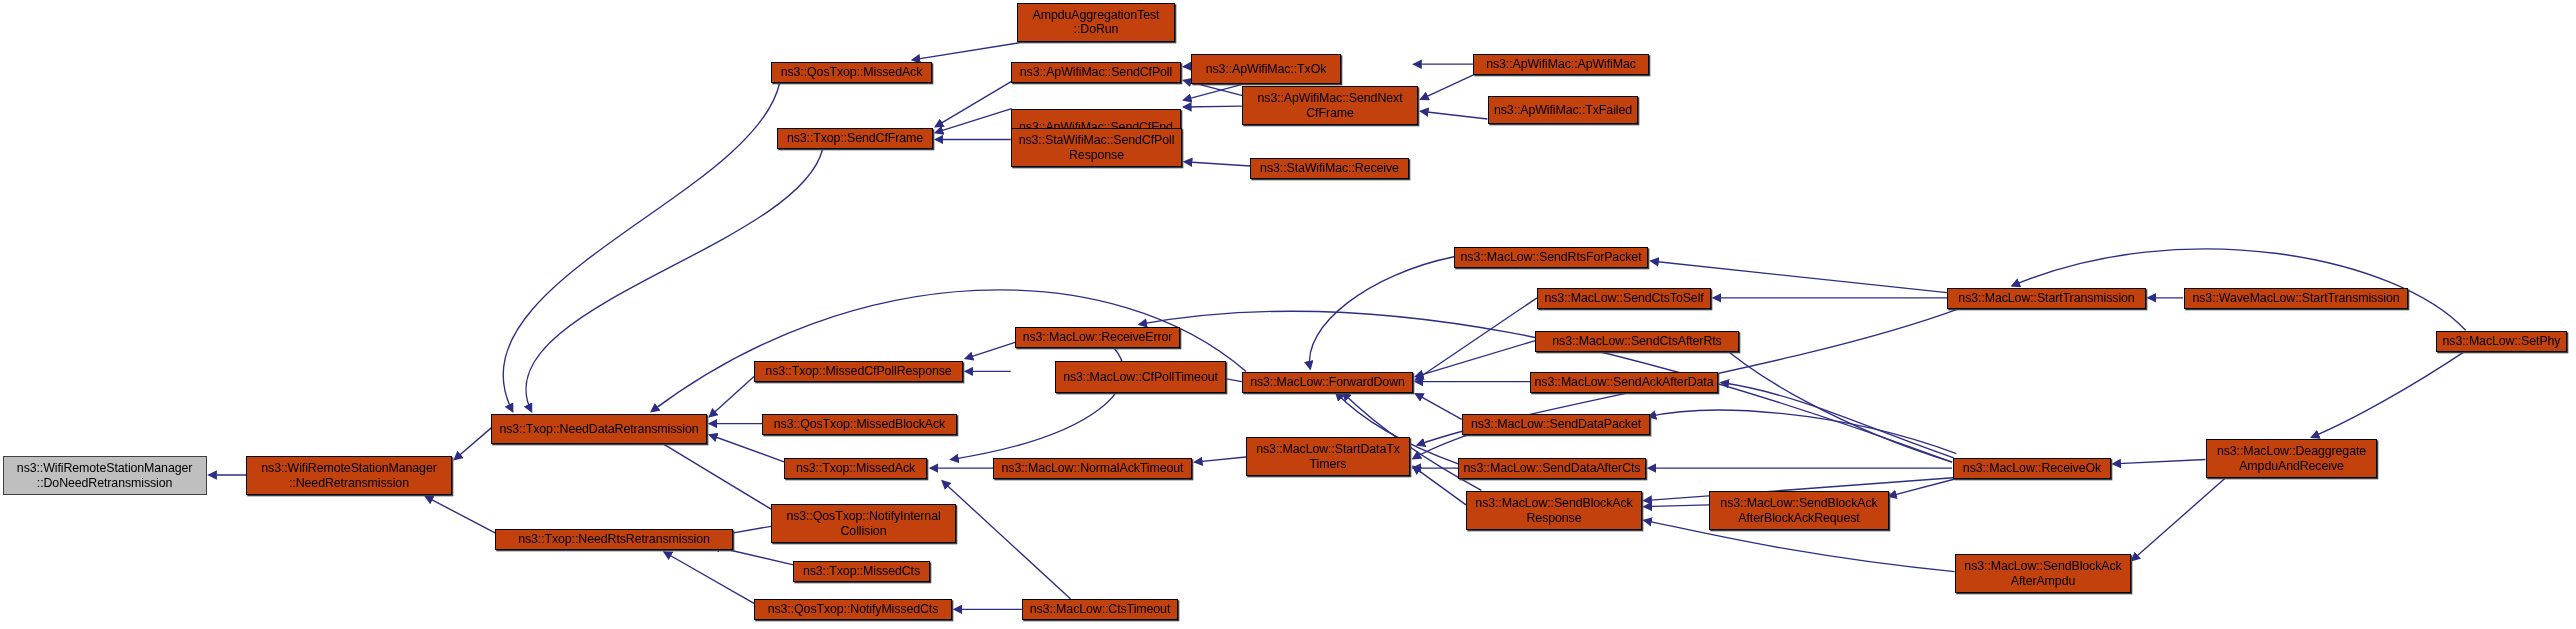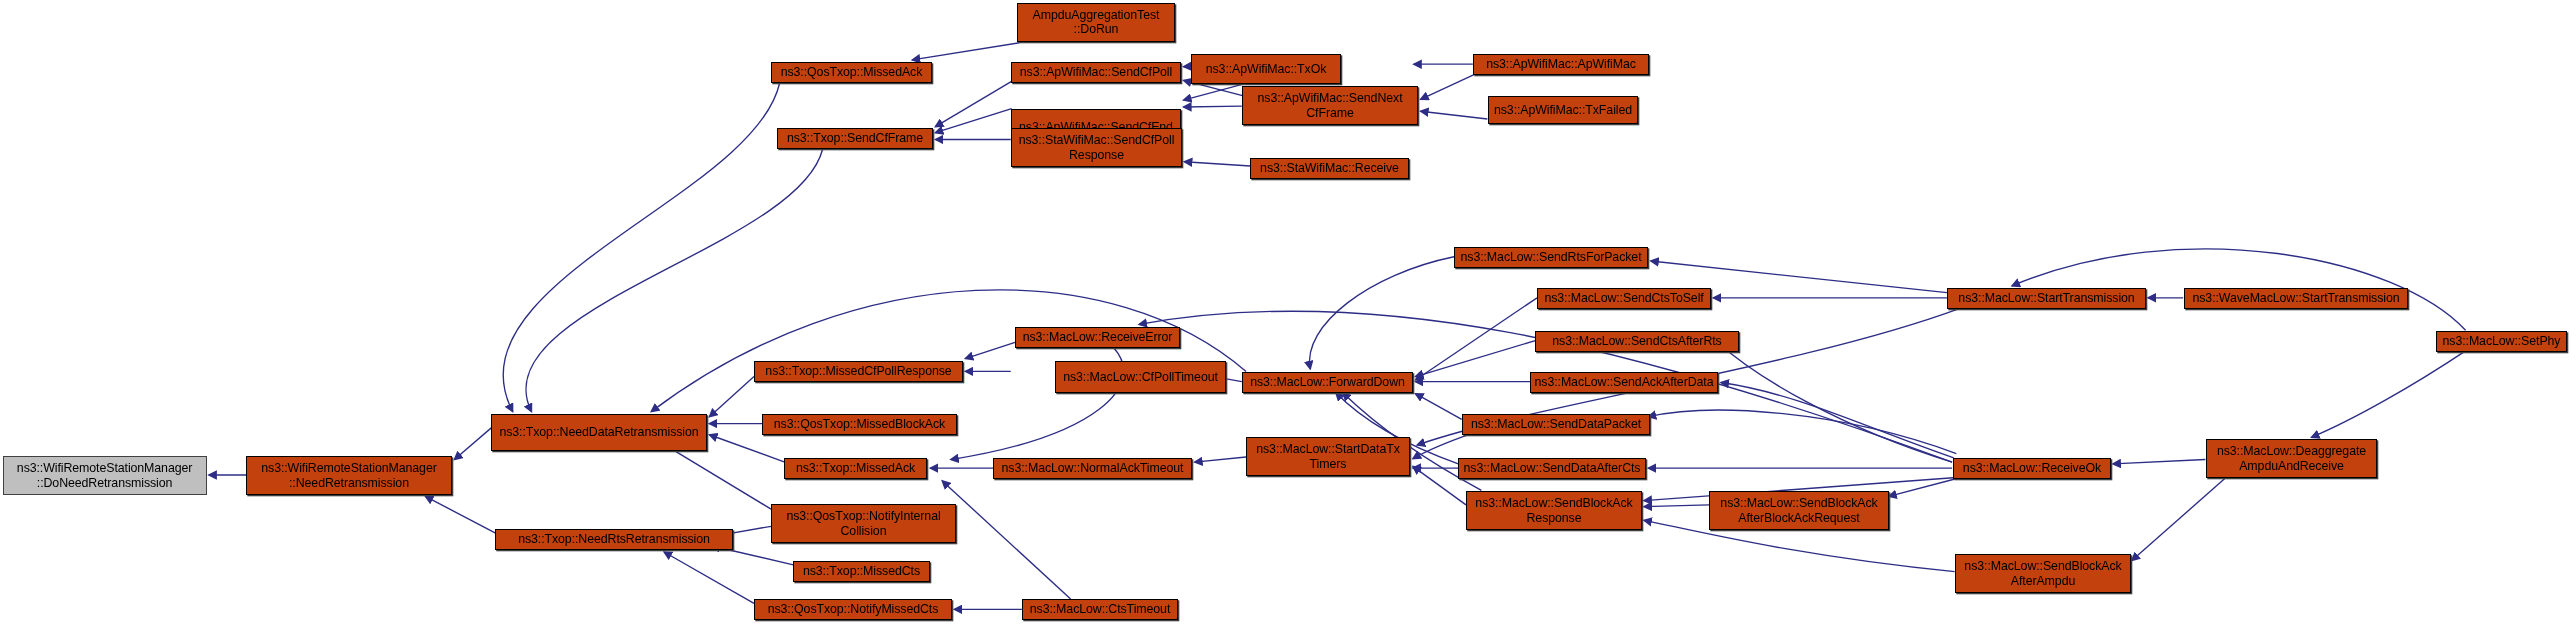--- a/index.html
+++ b/index.html
@@ -122,21 +122,21 @@
         <path d="M2290,360 C2100,430 1800,470 1655,520" fill="none" stroke="#2d2d86" stroke-width="1.6" marker-end="url(#arrow)"></path>
         <path d="M2285,530 C2150,480 2000,470 1925,487" fill="none" stroke="#2d2d86" stroke-width="1.6" marker-end="url(#arrow)"></path>
       </g>
   </svg>
 
   <div id="nodes">
       <div class="node highlight" style="left: 2.6px; top: 456px; width: 204px; height: 39px;">ns3::WifiRemoteStationManager
 ::DoNeedRetransmission</div>
       <div class="node thick" style="left: 246px; top: 456px; width: 206px; height: 39px;">ns3::WifiRemoteStationManager
 ::NeedRetransmission</div>
-      <div class="node thick" style="left: 491px; top: 414px; width: 216px; height: 37px;">ns3::Txop::NeedDataRetransmission</div>
+      <div class="node thick" style="left: 491px; top: 414px; width: 216px; height: 30px;">ns3::Txop::NeedDataRetransmission</div>
       <div class="node thick" style="left: 495px; top: 529px; width: 238px; height: 20.6px;">ns3::Txop::NeedRtsRetransmission</div>
       <div class="node thick" style="left: 754px; top: 361px; width: 209px; height: 20.6px;">ns3::Txop::MissedCfPollResponse</div>
       <div class="node thick" style="left: 762px; top: 414px; width: 195px; height: 20.6px;">ns3::QosTxop::MissedBlockAck</div>
       <div class="node thick" style="left: 784px; top: 458px; width: 143px; height: 20.6px;">ns3::Txop::MissedAck</div>
       <div class="node thick" style="left: 771px; top: 504px; width: 185px; height: 39px;">ns3::QosTxop::NotifyInternal
 Collision</div>
       <div class="node thick" style="left: 793px; top: 561px; width: 137px; height: 20.6px;">ns3::Txop::MissedCts</div>
       <div class="node thick" style="left: 754px; top: 599px; width: 198px; height: 20.6px;">ns3::QosTxop::NotifyMissedCts</div>
       <div class="node thick" style="left: 771px; top: 62px; width: 161px; height: 20.6px;">ns3::QosTxop::MissedAck</div>
       <div class="node thick" style="left: 777px; top: 128px; width: 156px; height: 20.6px;">ns3::Txop::SendCfFrame</div>

